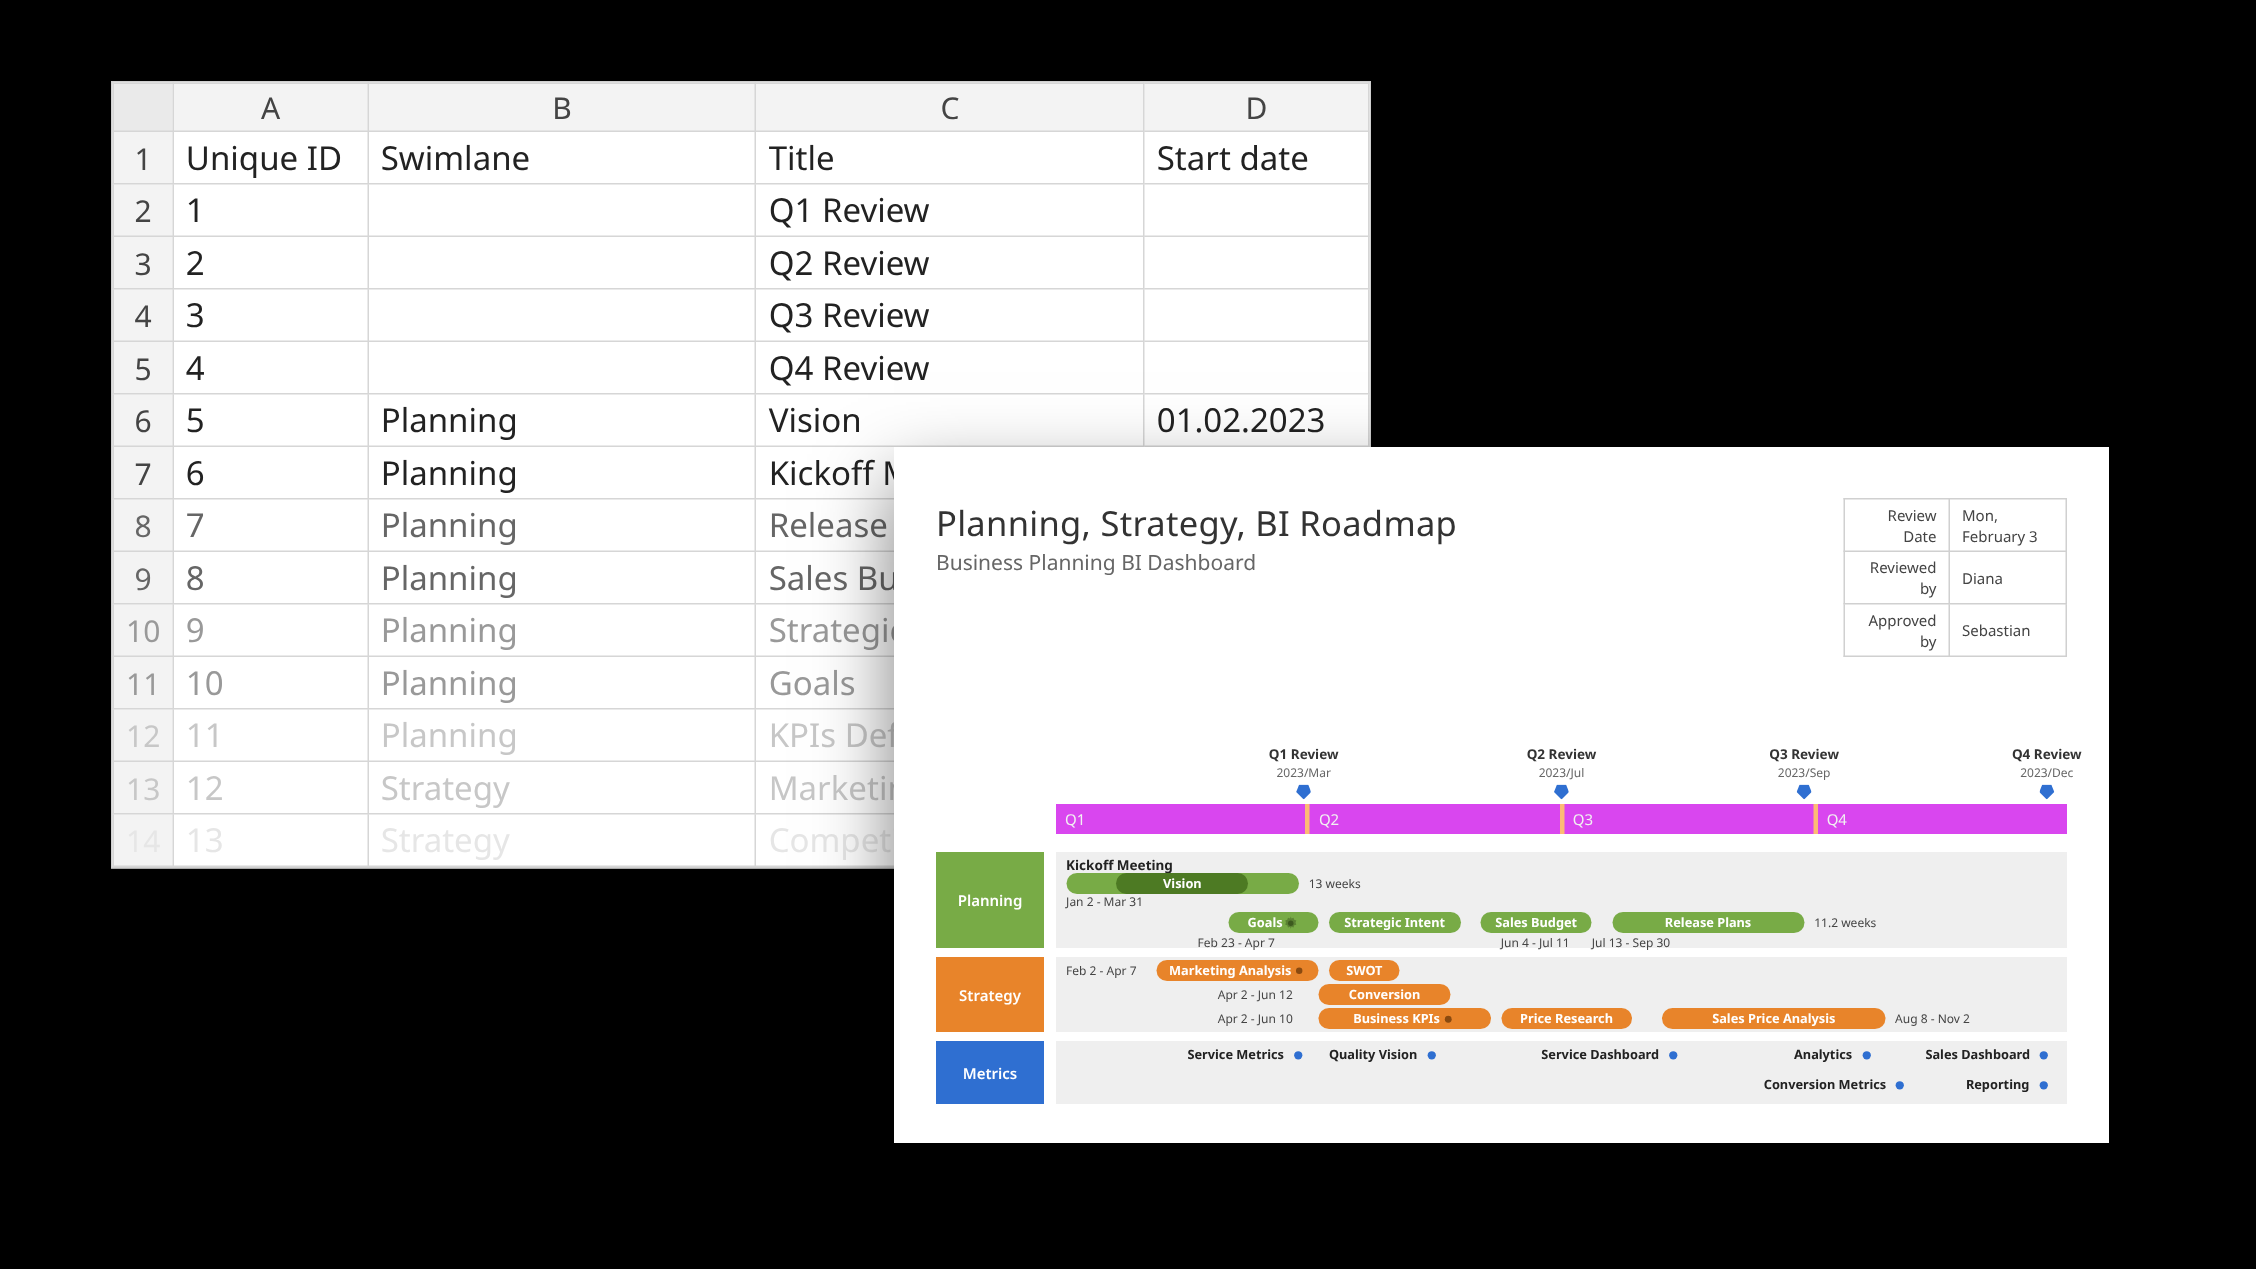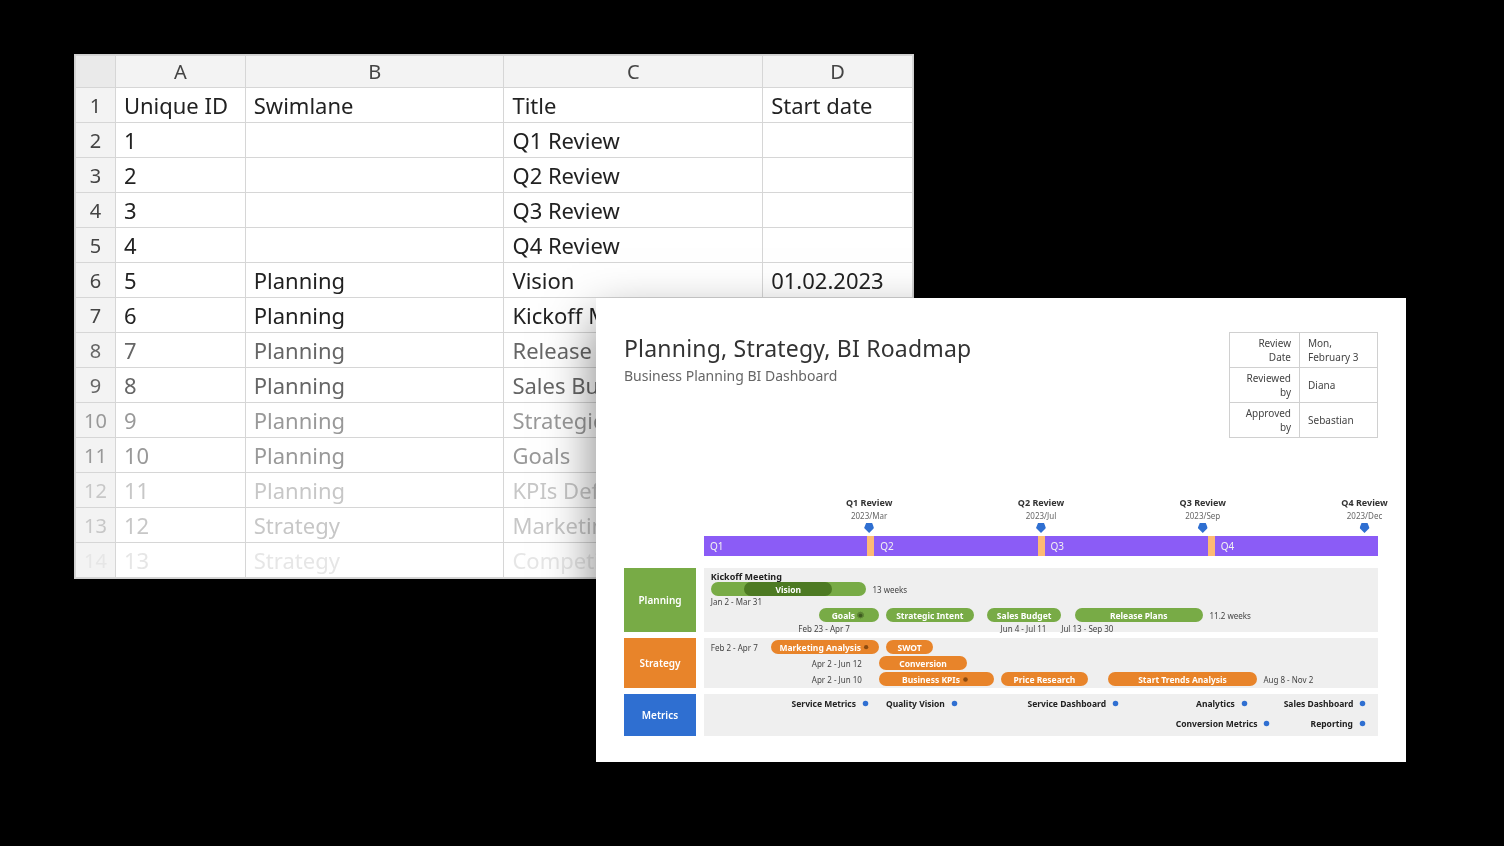--- a/index.html
+++ b/index.html
@@ -127,28 +127,28 @@
     margin: 2px auto 0;
     background: #2f6fd1;
     clip-path: polygon(50% 100%, 100% 50%, 80% 0, 20% 0, 0 50%);
   }
 
   
   .rm-qbar {
     position: relative;
     margin-left: 80px;
     height: 20px;
-    background: #8b5cf6;
+    background: #d946ef;
     color: #f2f2f2;
     font-size: 10px;
     display: flex;
   }
   .rm-qbar .q {
     flex: 1;
-    border-left: 7px solid #fdba74;
+    border-left: 3px solid #fdba74;
     padding: 3px 6px;
   }
   .rm-qbar .q:first-child { border-left: none; }
 
   
   .rm-lanes { margin-top: 12px; }
   .lane {
     display: flex;
     margin-bottom: 6px;
     align-items: stretch;
@@ -442,21 +442,21 @@
           <span class="caption" style="left:16%; top:36px">Apr 2 - Jun 10</span>
           <div class="bar orange" style="left:26%; top:34px; width:17%">
               <span>Business KPIs</span>
               <span class="gear">
                 <svg viewBox="0 0 24 24" fill="#8a4a10">
                   <circle cx="12" cy="12" r="5"></circle>
                 </svg>
               </span>
             </div>
           <div class="bar orange" style="left:44%; top:34px; width:13%">Price Research</div>
-          <div class="bar orange" style="left:60%; top:34px; width:22%">Start Trends Analysis</div>
+          <div class="bar orange" style="left:60%; top:34px; width:22%">Sales Price Analysis</div>
           <span class="caption" style="left:83%; top:36px">Aug 8 - Nov 2</span>
         </div>
       </div>
 
       <div class="lane metrics">
         <div class="lane-label">Metrics</div>
         <div class="lane-body">
           <span class="chip" style="left:13%; top:4px">
               <span>Service Metrics</span>
               <span class="gear">

